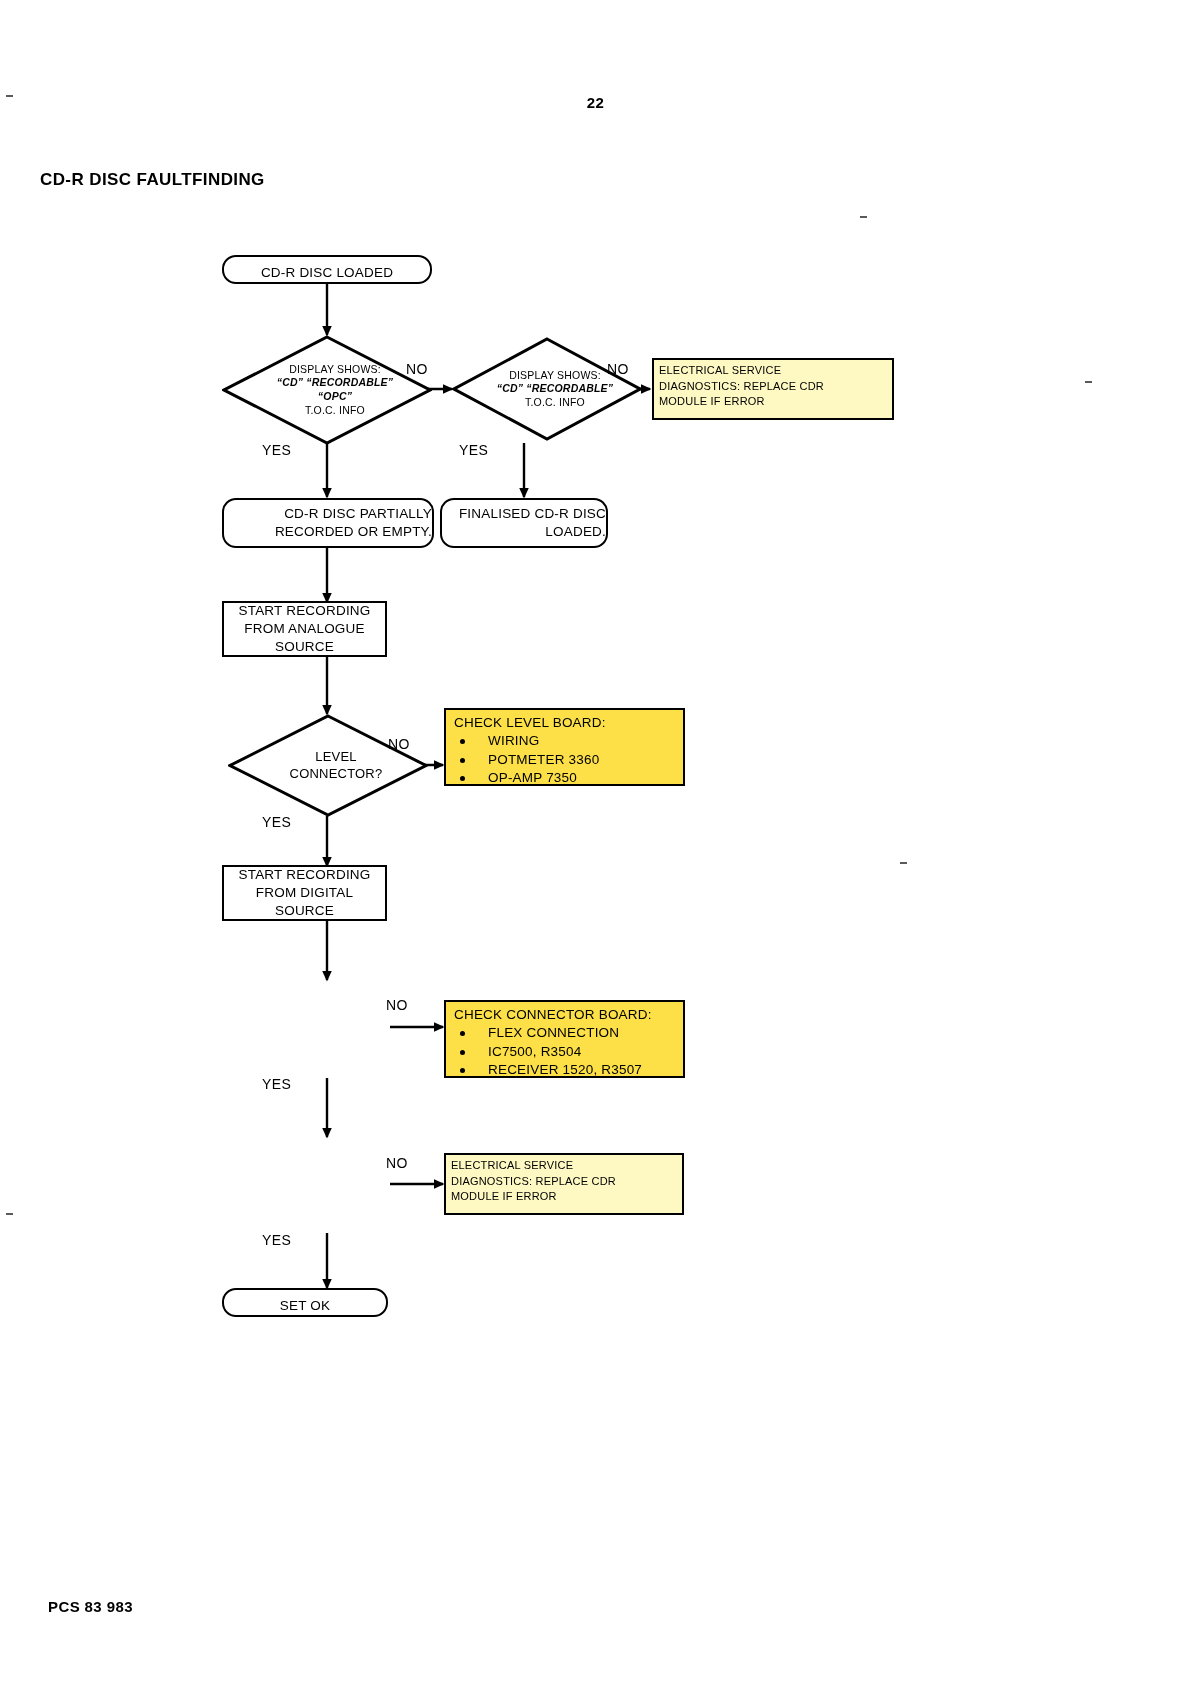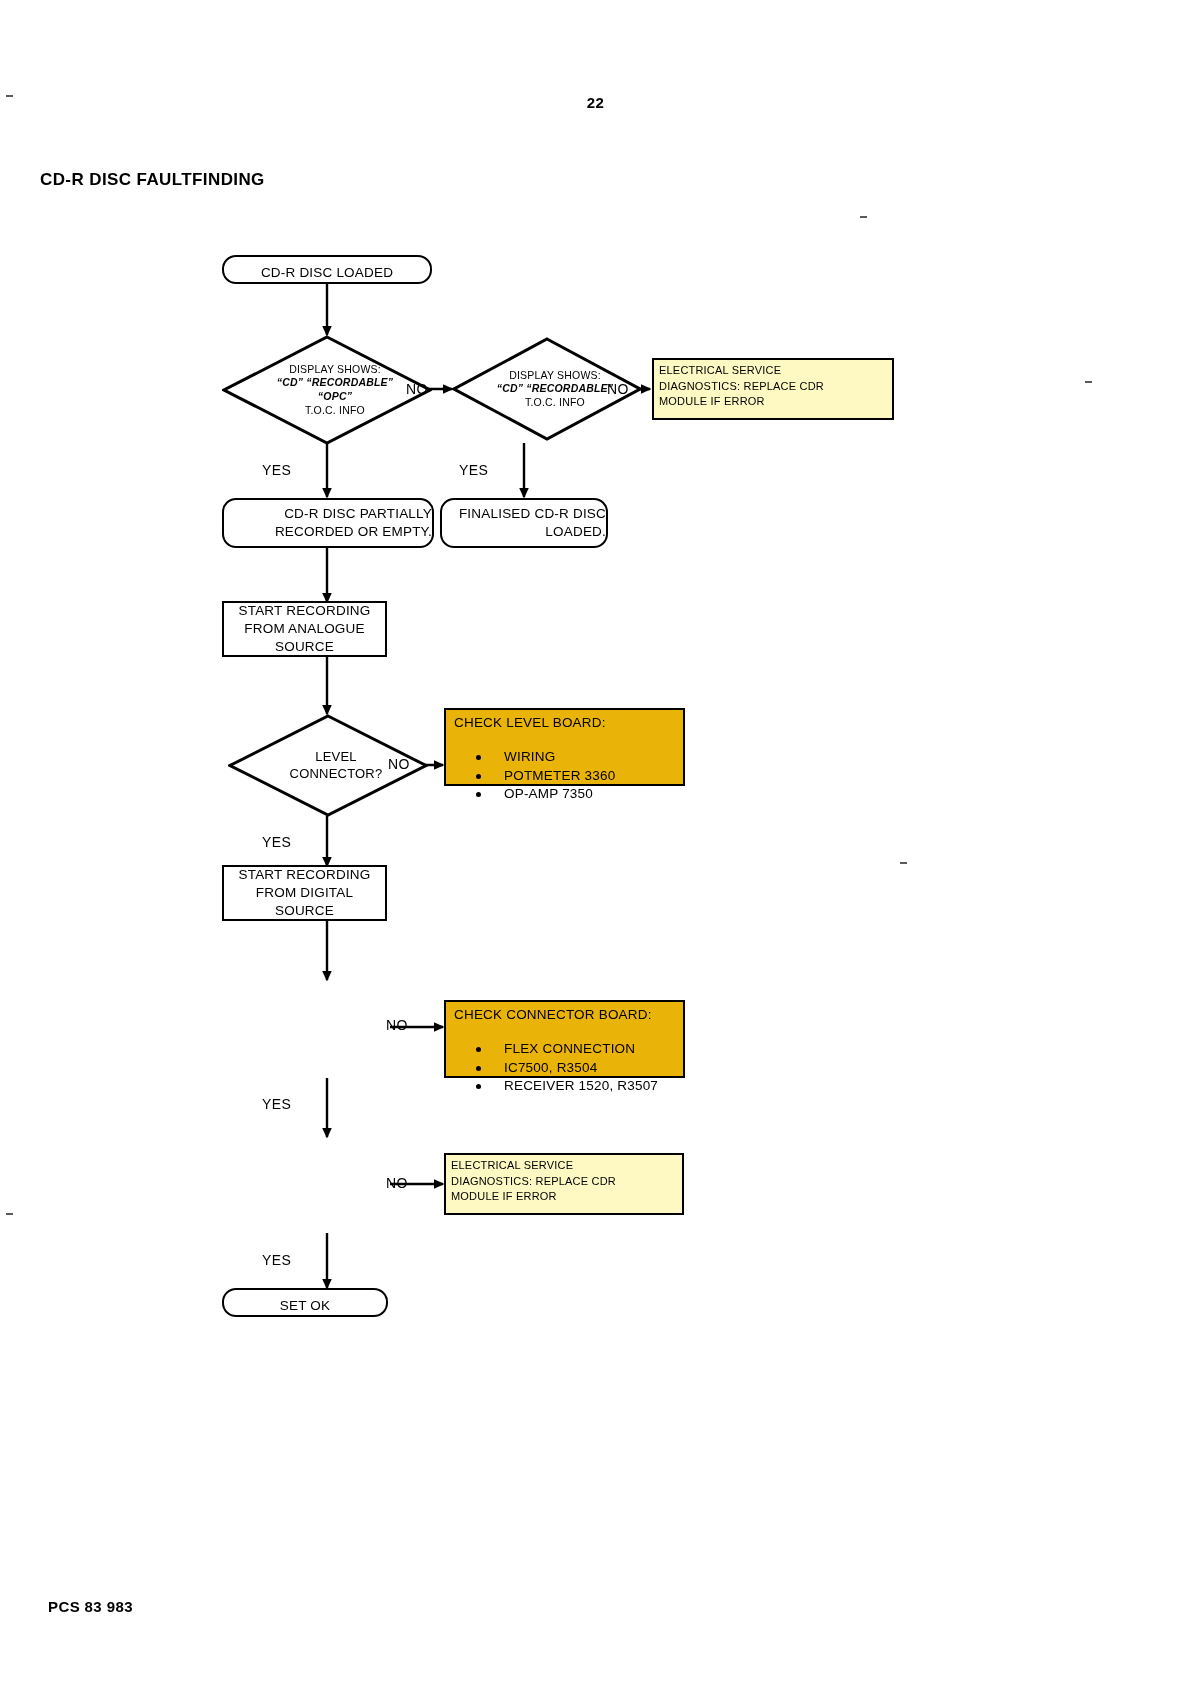--- a/index.html
+++ b/index.html
@@ -43,26 +43,26 @@
     font-size:13.5px;line-height:1.30;letter-spacing:.2px;
   }
   
   .process{
     border:2px solid #000;background:#fff;
     display:flex;align-items:center;justify-content:center;text-align:center;
     font-size:13.5px;line-height:1.34;letter-spacing:.2px;
   }
   
   .listbox{
-    border:2px solid #000;background:#eab308;
+    border:2px solid #000;background:#fde047;
     font-size:13.5px;line-height:1.36;letter-spacing:.2px;
     padding:4px 6px 4px 8px;box-sizing:border-box;
   }
   .listbox .hdr{display:block;}
-  .listbox ul{margin:16px;padding:0;list-style:none;}
+  .listbox ul{margin:0;padding:0;list-style:none;}
   .listbox li{
     position:relative;padding-left:34px;
   }
   .listbox li::before{
     content:"";position:absolute;left:6px;top:7px;
     width:5px;height:5px;background:#000;border-radius:50%;
   }
   .plainbox{
     border:2px solid #000;background:#fef9c3;
     font-size:11px;line-height:1.42;letter-spacing:.2px;
@@ -80,21 +80,21 @@
     position:absolute;left:8px;top:0;width:100%;height:100%;
     display:flex;flex-direction:column;align-items:center;justify-content:center;
     text-align:center;font-size:13px;line-height:1.28;letter-spacing:.2px;
     pointer-events:none;
   }
   .decision.small .dtext{font-size:10.5px;line-height:1.30;}
   .decision.small .dtext .it{font-style:italic;font-weight:600;}
 
   
   .elabel{
-    position:absolute;font-size:14px;letter-spacing:.4px;margin-top:20px;
+    position:absolute;font-size:14px;letter-spacing:.4px;
   }
 
   
   .edges{position:absolute;left:0;top:0;width:1191px;height:1683px;}
   .edges svg{display:block;}
 </style>
 </head>
 <body>
 
 <div class="page">

